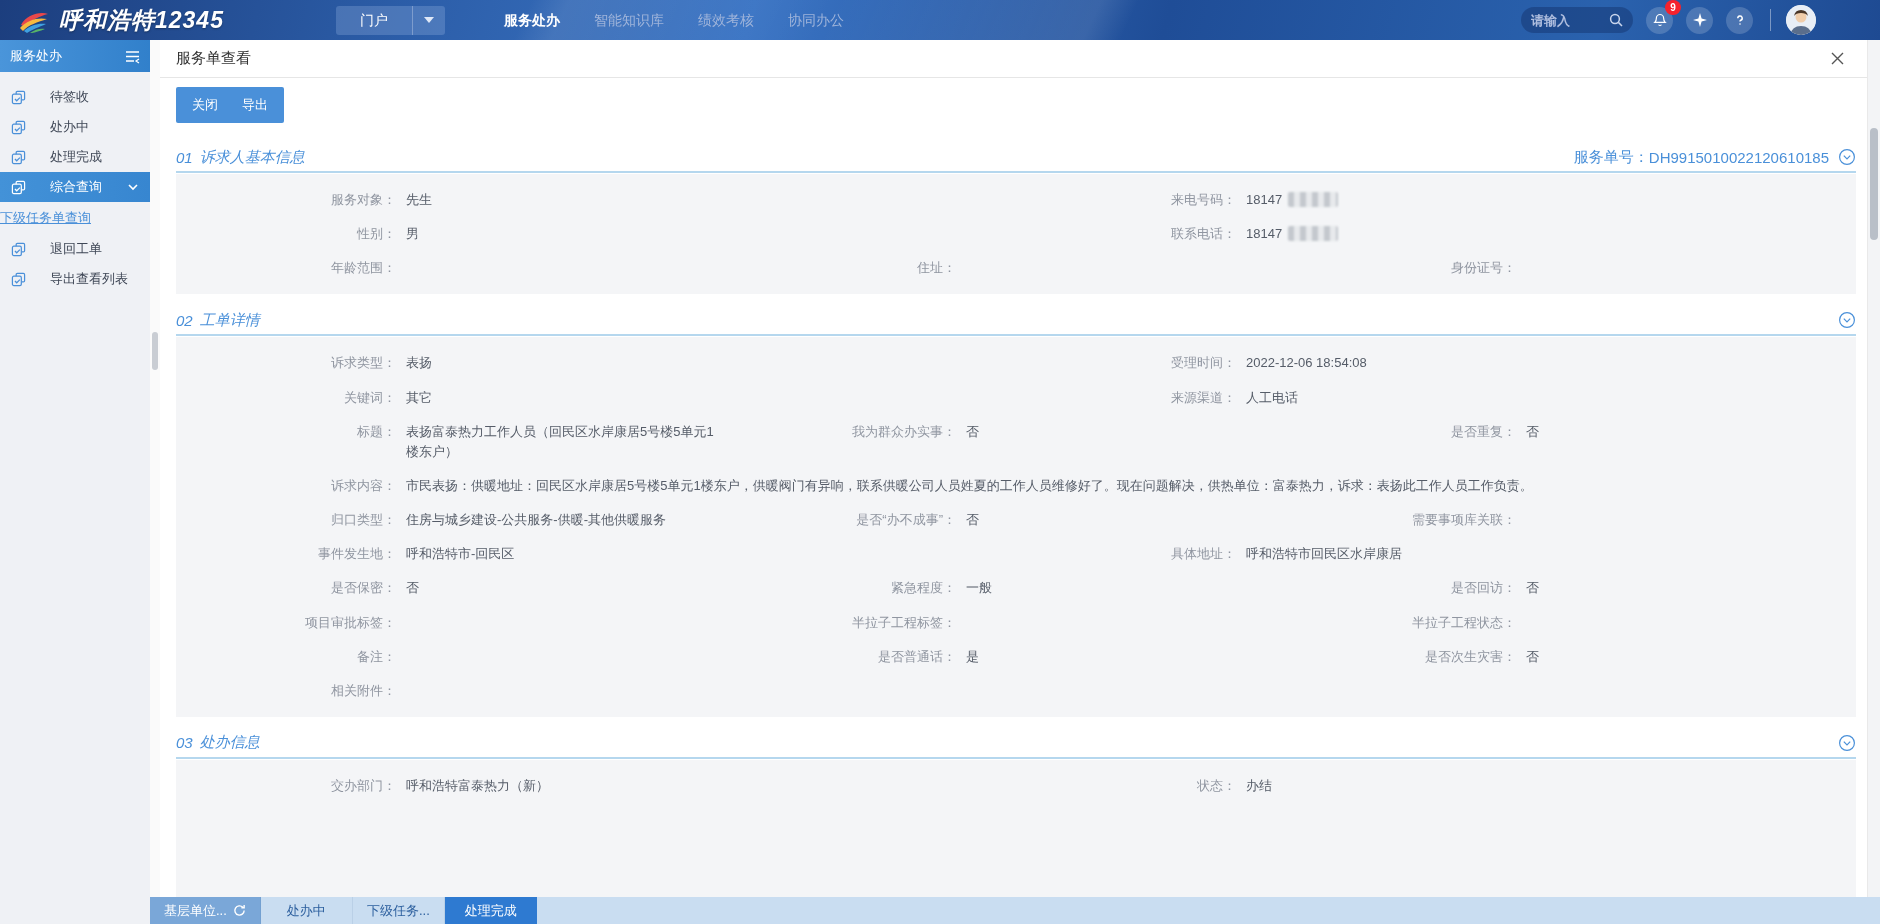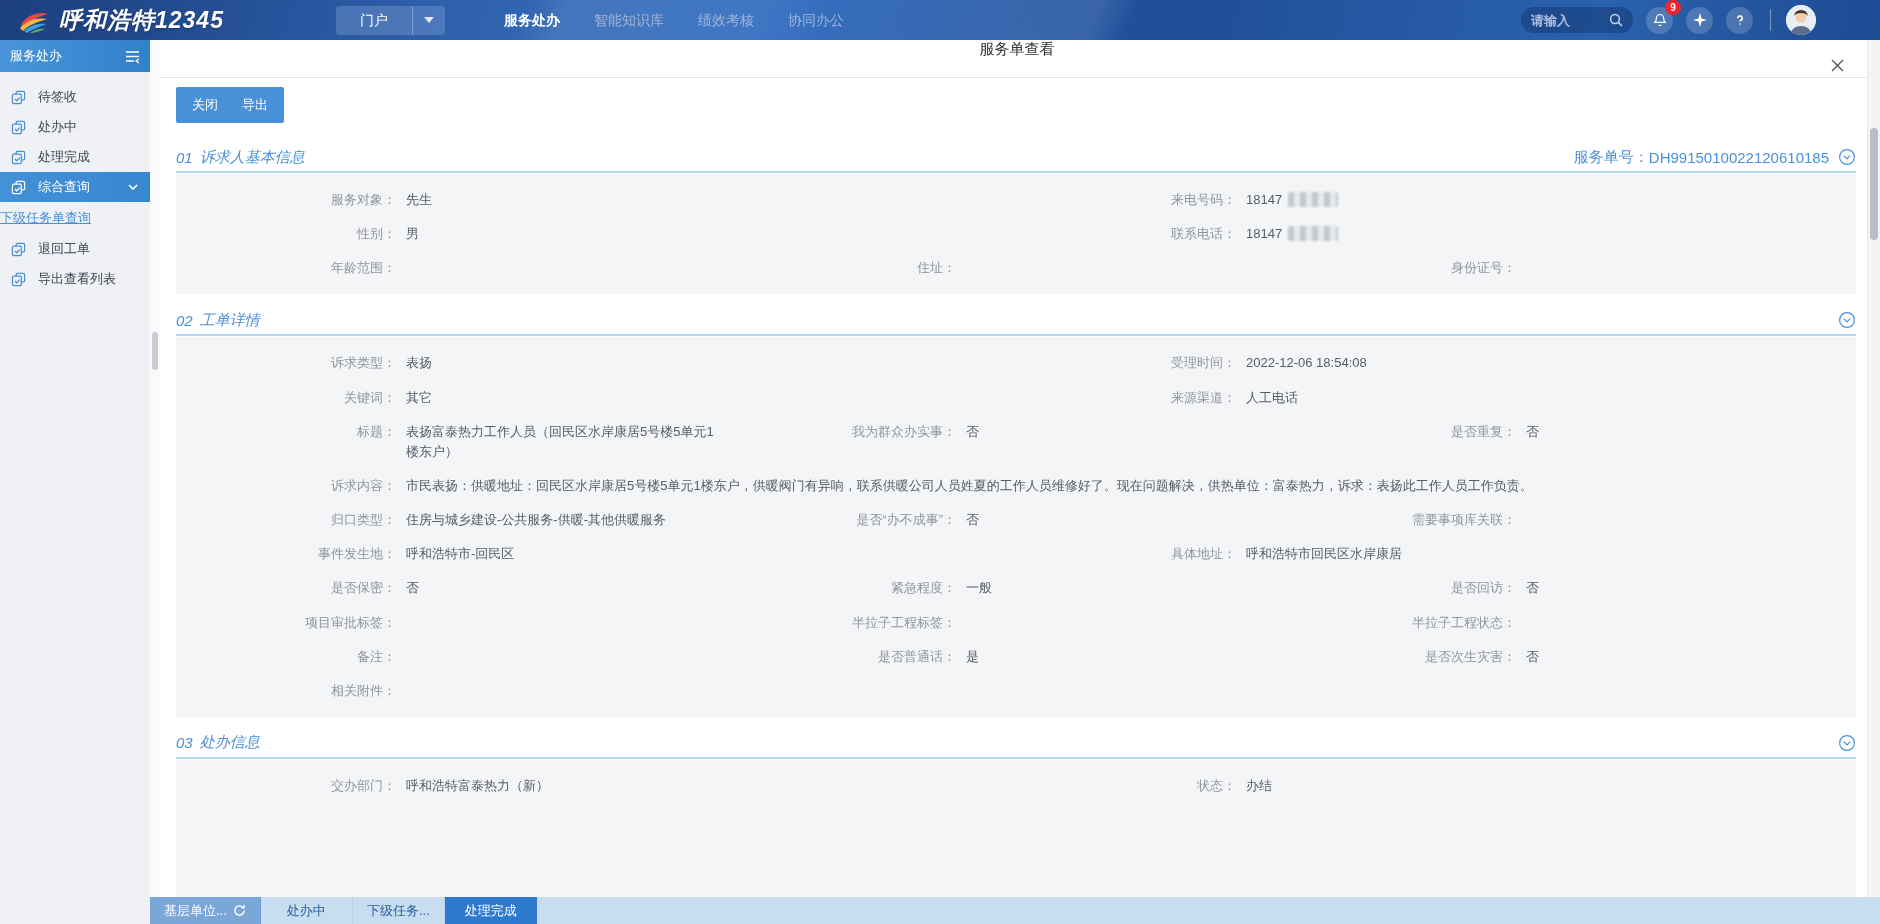--- a/index.html
+++ b/index.html
@@ -37,35 +37,35 @@
   .avatar { width:30px; height:30px; border-radius:50%; overflow:hidden; background:#dfe7f2; cursor:pointer;
     display:flex; align-items:flex-end; justify-content:center; }
 
   
   .sidebar { position:absolute; top:40px; left:0; width:150px; bottom:0; background:#eff1f5; z-index:20; }
   .sidebar-header { height:32px; background:linear-gradient(90deg,#4a95da,#3180cb); color:#fff;
     display:flex; align-items:center; padding:0 10px; font-size:13px; }
   .collapse-ico { margin-left:auto; color:#fff; cursor:pointer; display:flex; }
   .collapse-ico svg { width:15px; height:15px; }
   .side-items { margin-top:10px; }
-  .side-item { height:30px; display:flex; align-items:center; padding:0 11px; gap:12px;
+  .side-item { height:30px; display:flex; align-items:center; padding:0 11px; gap:24px;
     color:#3f4756; font-size:13px; cursor:pointer; }
   .side-ico { width:15px; height:15px; color:#4a90d9; flex:none; }
   .side-item.active { background:linear-gradient(90deg,#4392d8,#3786d0); color:#fff; }
   .side-item.active .side-ico { color:#fff; }
   .side-chev { margin-left:auto; display:flex; }
   .side-chev svg { width:12px; height:12px; }
   .side-sub { height:32px; line-height:32px; color:#4a90d9; font-size:13px; cursor:pointer;text-decoration:underline; }
 
   
   .main { position:absolute; top:40px; left:150px; right:0; bottom:27px; background:#fff; overflow:hidden; }
   .mid-scroll { position:absolute; top:0; left:0; width:10px; bottom:0; background:#fafafa; }
   .mid-thumb { position:absolute; top:292px; left:2px; width:6px; height:38px; background:#c9cdd3; border-radius:3px; }
   .page-title-bar { height:38px; display:flex; align-items:center; padding:0 22px 0 26px;
-    border-bottom:1px solid #e6e6e6; font-size:15px; color:#333;flex-direction:column; }
+    border-bottom:1px solid #e6e6e6; font-size:15px; color:#333; }
   .close-x { margin-left:auto; color:#555; cursor:pointer; display:flex; margin-right:14px; }
   .close-x svg { width:13px; height:13px; }
   .toolbar { padding:9px 0 6px 26px; }
   .btn-group { display:inline-flex; background:#4a90d9; border-radius:2px; height:36px; align-items:center; padding:0 4px; }
   .btn { color:#fff; font-size:13px; padding:0 12px; cursor:pointer; line-height:26px; }
 
   .sections { padding:2px 24px 0 26px; }
   .section { margin-top:12px; }
   .section-header { display:flex; align-items:center; height:30px; border-bottom:2px solid #b5d7ee;
     font-size:15px; color:#4a90d9; }

